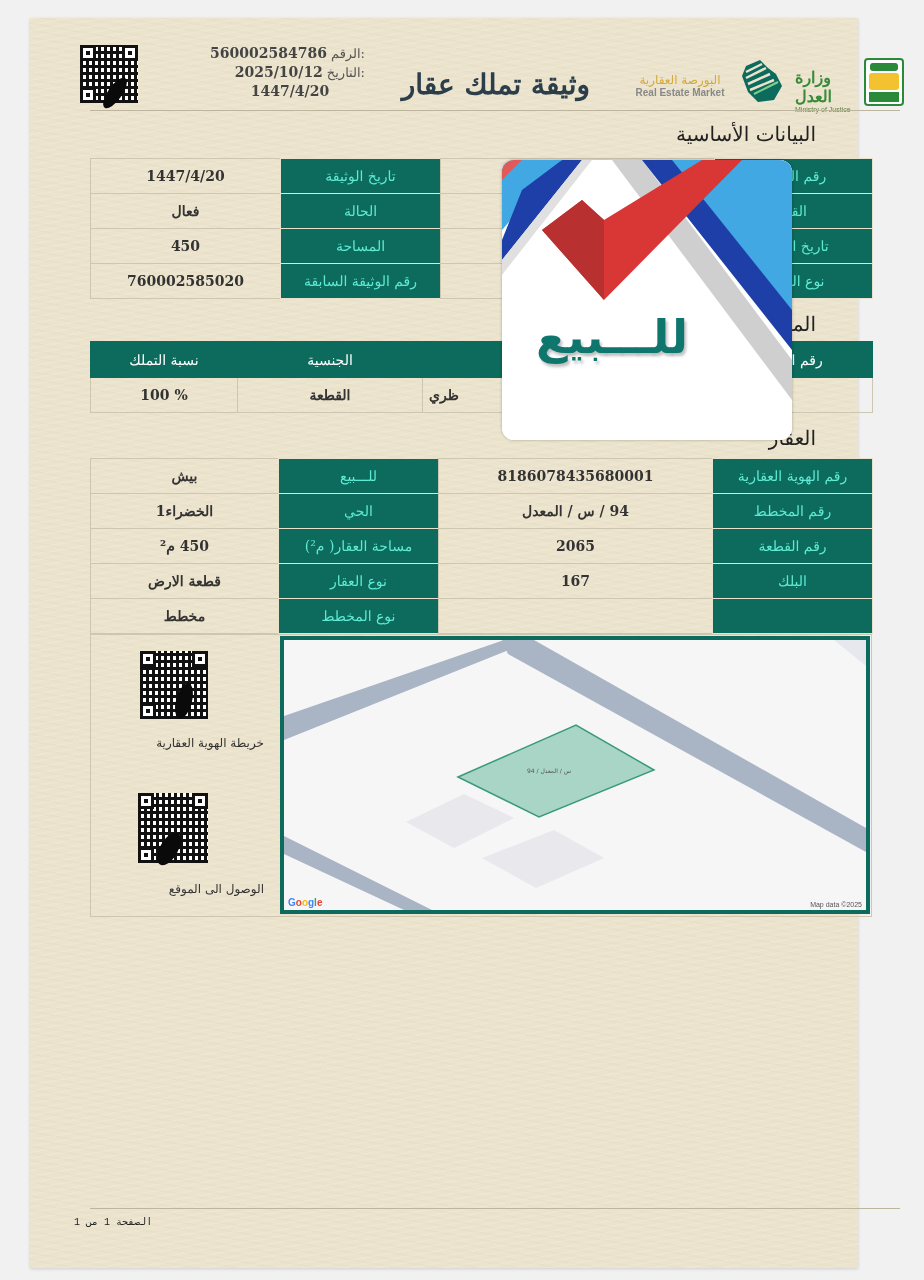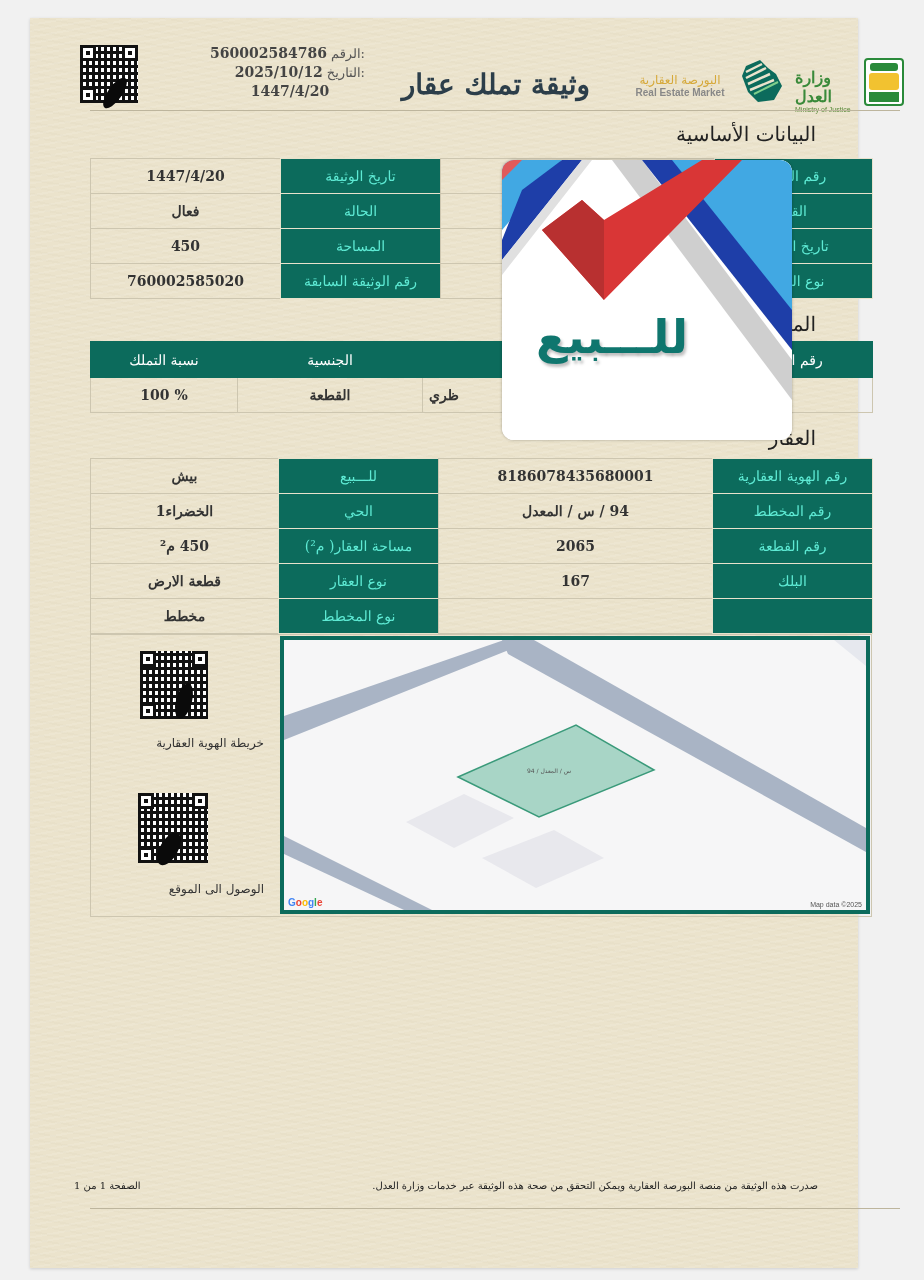--- a/index.html
+++ b/index.html
@@ -68,21 +68,21 @@
     color: #0f766e; text-shadow: 2px 3px 3px rgba(0,0,0,0.25); direction: rtl; font-family: "DejaVu Sans", sans-serif;
   }
 
   
   .bottom-box { position: absolute; left: 60px; top: 616px; width: 782px; height: 283px; border: 1px solid #cdc6b0; }
   .qr-label { position: absolute; font-size: 12px; color: #333; direction: rtl; text-align: right; width: 180px; }
   .map { position: absolute; left: 250px; top: 618px; width: 590px; height: 278px; border: 4px solid #0c6b5c; background: #f6f6f7; overflow: hidden; }
   .map .google { position: absolute; left: 4px; bottom: 2px; font-family: "Liberation Sans", sans-serif; font-size: 10px; font-weight: bold; }
   .map .mapdata { position: absolute; right: 4px; bottom: 2px; font-family: "Liberation Sans", sans-serif; font-size: 7px; color: #555; }
 
-  .footer { position: absolute; top: 1162px; font-size: 10px; color: #222; direction: rtl; }
+  .footer { position: absolute; top: 1198px; font-size: 10px; color: #222; direction: rtl; font-family: Liberation Mono, monospace; }
 </style>
 </head>
 <body>
 
 <div class="page">
 
   <div class="qr" style="left:50px; top:27px; width:58px; height:58px;">
     <div class="finder" style="left:0;top:0;"></div>
     <div class="finder" style="right:0;top:0;"></div>
     <div class="finder" style="left:0;bottom:0;"></div>
@@ -258,21 +258,20 @@
       <polygon points="174,137 292,85 370,130 255,177" fill="#a8d5c6" stroke="#3a9a7a" stroke-width="1.5"></polygon>
       <text x="265" y="133" font-size="6" fill="#555" text-anchor="middle" font-family="DejaVu Sans, sans-serif">94 / س / المعدل</text>
     </svg>
     <div class="google">
       <span style="color:#4285f4">G</span><span style="color:#ea4335">o</span><span style="color:#fbbc05">o</span><span style="color:#4285f4">g</span><span style="color:#34a853">l</span><span style="color:#ea4335">e</span>
     </div>
     <div class="mapdata">Map data ©2025</div>
   </div>
 
   <div class="hr" style="top:1190px;"></div>
-  <div class="footer" style="right:40px;">صدرت هذه الوثيقة من منصة البورصة العقارية ويمكن التحقق من صحة هذه الوثيقة عبر خدمات وزارة العدل.</div>
   <div class="footer" style="left:44px;">الصفحة 1 من 1</div>
 
   <div class="ad">
     <svg width="290" height="280" viewBox="0 0 290 280">
       <rect width="290" height="280" fill="#ffffff"></rect>
 
       <polygon points="160,0 290,0 290,170" fill="#41a8e3"></polygon>
 
       <polygon points="110,0 140,0 290,200 290,240" fill="#cfcfcf"></polygon>
 

